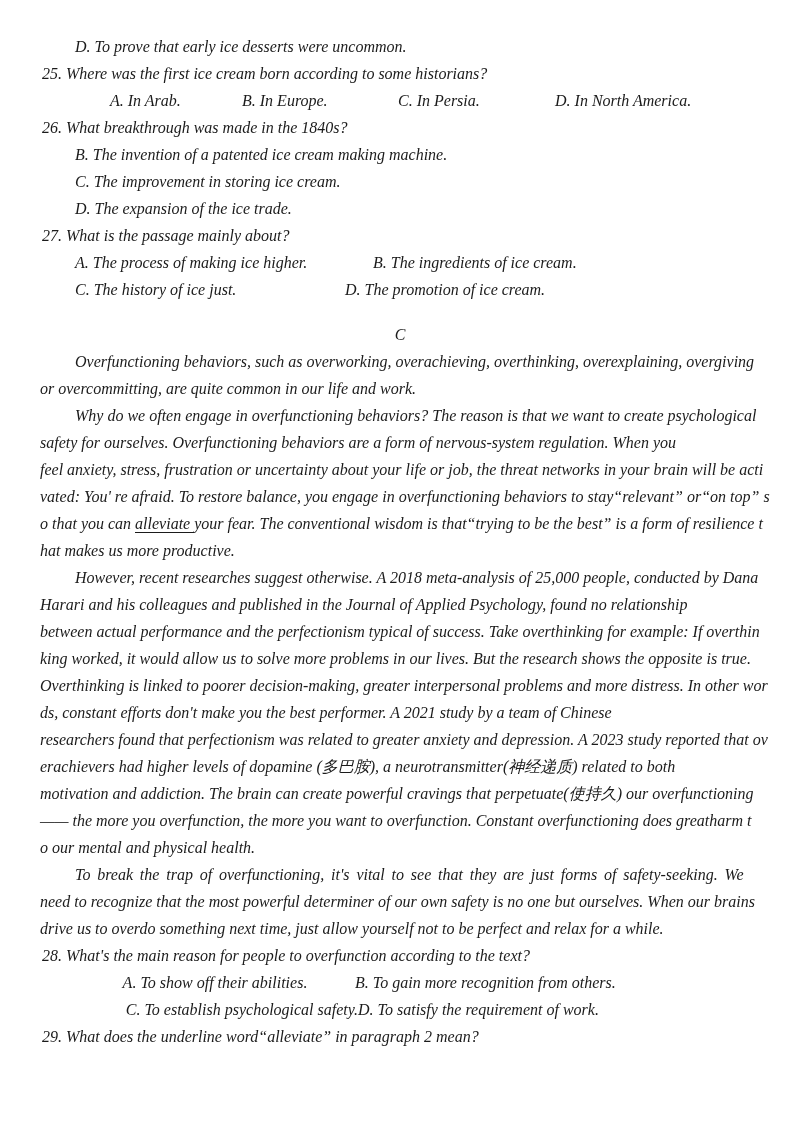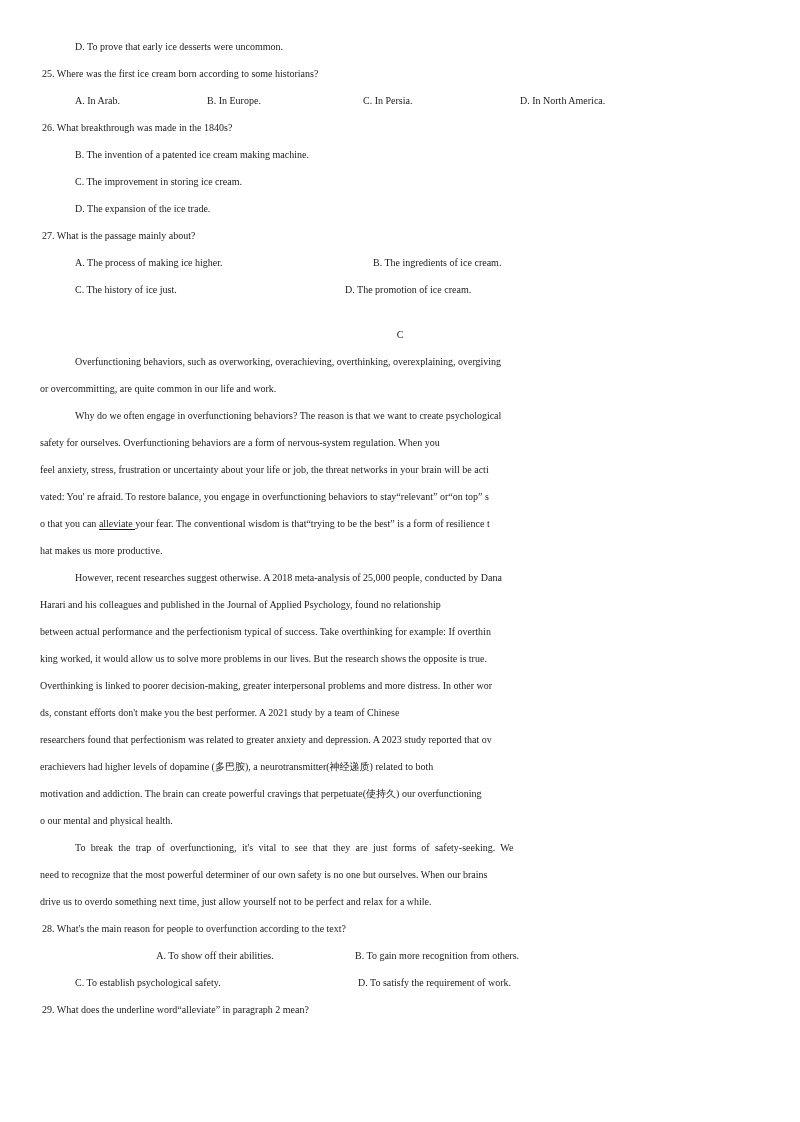--- a/index.html
+++ b/index.html
@@ -9,39 +9,40 @@
   }
   body {
     width: 800px;
     height: 1122px;
     overflow: hidden;
     font-family: "Liberation Serif", "DejaVu Serif", serif;
     color: #1b1b1b;
   }
   #doc {
     padding: 33px 24px 0 40px;
-    font-size: 10px;
+    font-size: 16px;
+    font-style: italic;
   }
   .line {
     height: 27px;
     line-height: 27px;
     white-space: nowrap;
   }
   .question { padding-left: 2px; }
   .option   { padding-left: 35px; }
   .options  { padding-left: 35px; }
   .opt-item { display: inline-block; }
   
-  .r25 .opt-item:nth-child(1) { width: 132px; }
+  .r25 .opt-item:nth-child(1) { width: 132px; margin-left: 35px; }
   .r25 .opt-item:nth-child(2) { width: 156px; }
   .r25 .opt-item:nth-child(3) { width: 157px; }
   .r27a .opt-item:nth-child(1) { width: 298px; }
   .r27b .opt-item:nth-child(1) { width: 270px; }
   .r28a .opt-item:nth-child(1) { width: 280px; text-align: center; }
-  .r28b .opt-item:nth-child(1) { width: 283px; }
+  .r28b .opt-item:nth-child(1) { width: 283px; text-align: right; }
   .section {
     text-align: center;
     margin-top: 18px;
     padding-right: 16px;
   }
   .indent { padding-left: 35px; }
   .wide   { word-spacing: 2.8px; }
   .u {
     border-bottom: 1.2px solid #1b1b1b;
     white-space: pre;
@@ -72,20 +73,21 @@
     <div class="line">hat makes us more productive.</div>
     <div class="line indent">However, recent researches suggest otherwise. A 2018 meta-analysis of 25,000 people, conducted by Dana</div>
     <div class="line">Harari and his colleagues and published in the Journal of Applied Psychology, found no relationship</div>
     <div class="line">between actual performance and the perfectionism typical of success. Take overthinking for example: If overthin</div>
     <div class="line">king worked, it would allow us to solve more problems in our lives. But the research shows the opposite is true.</div>
     <div class="line">Overthinking is linked to poorer decision-making, greater interpersonal problems and more distress. In other wor</div>
     <div class="line">ds, constant efforts don't make you the best performer. A 2021 study by a team of Chinese</div>
     <div class="line">researchers found that perfectionism was related to greater anxiety and depression. A 2023 study reported that ov</div>
     <div class="line">erachievers had higher levels of dopamine (多巴胺), a neurotransmitter(神经递质) related to both</div>
     <div class="line">motivation and addiction. The brain can create powerful cravings that perpetuate(使持久) our overfunctioning</div>
+    <div class="line">—— the more you overfunction, the more you want to overfunction. Constant overfunctioning does greatharm t</div>
     <div class="line">o our mental and physical health.</div>
     <div class="line indent wide">To break the trap of overfunctioning, it's vital to see that they are just forms of safety-seeking. We</div>
     <div class="line">need to recognize that the most powerful determiner of our own safety is no one but ourselves. When our brains</div>
     <div class="line">drive us to overdo something next time, just allow yourself not to be perfect and relax for a while.</div>
     <div class="line question">28. What's the main reason for people to overfunction according to the text?</div>
     <div class="line options r28a"><span class="opt-item">A. To show off their abilities.</span><span class="opt-item">B. To gain more recognition from others.</span></div>
     <div class="line options r28b"><span class="opt-item">C. To establish psychological safety.</span><span class="opt-item">D. To satisfy the requirement of work.</span></div>
     <div class="line question">29. What does the underline word“alleviate” in paragraph 2 mean?</div>
   </div>
 

